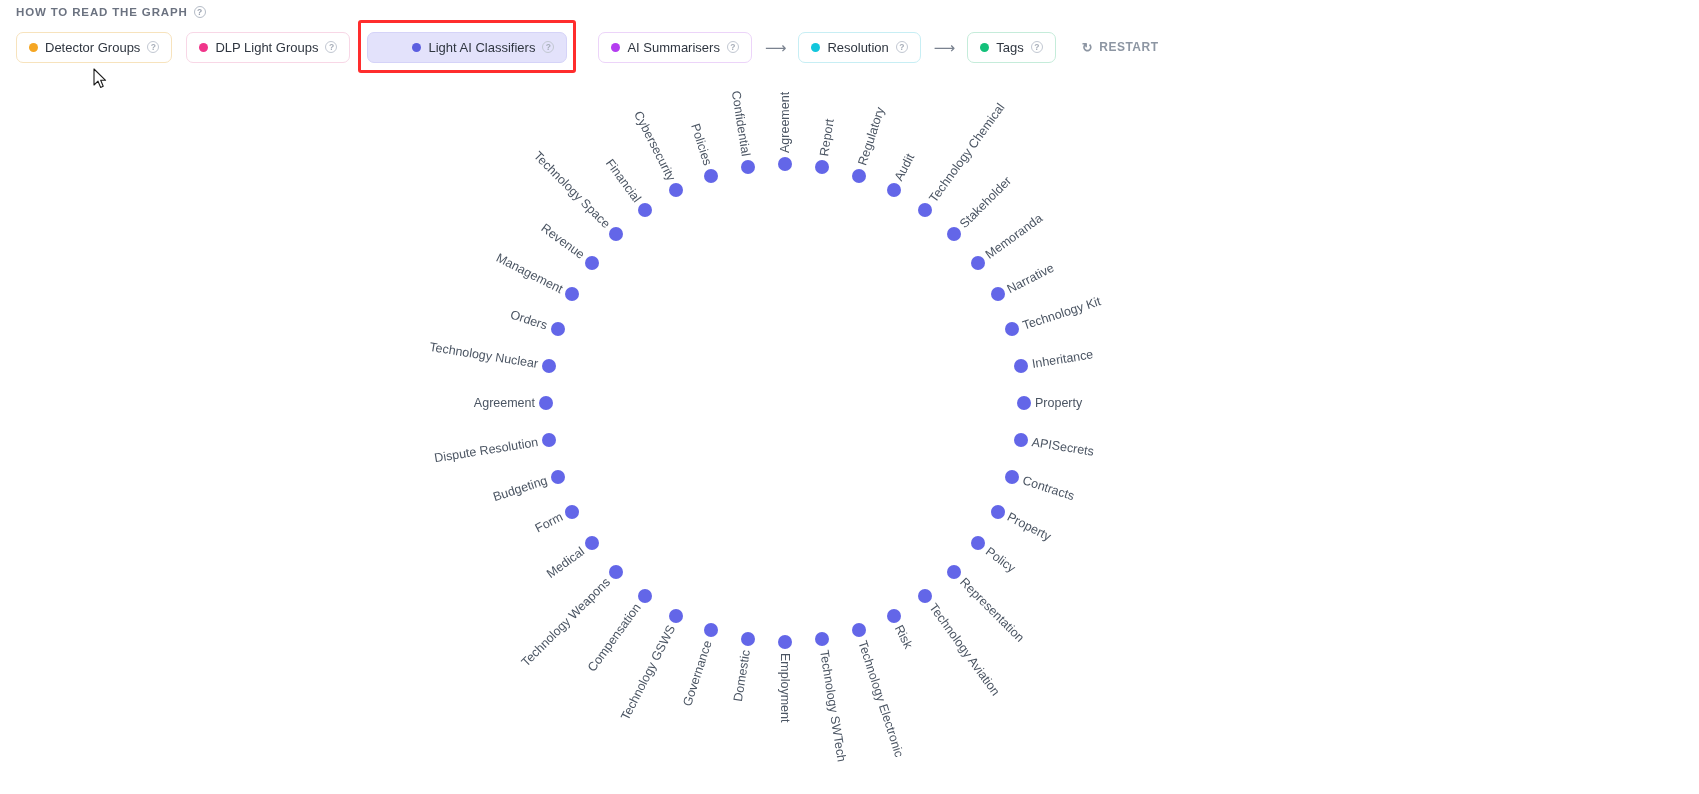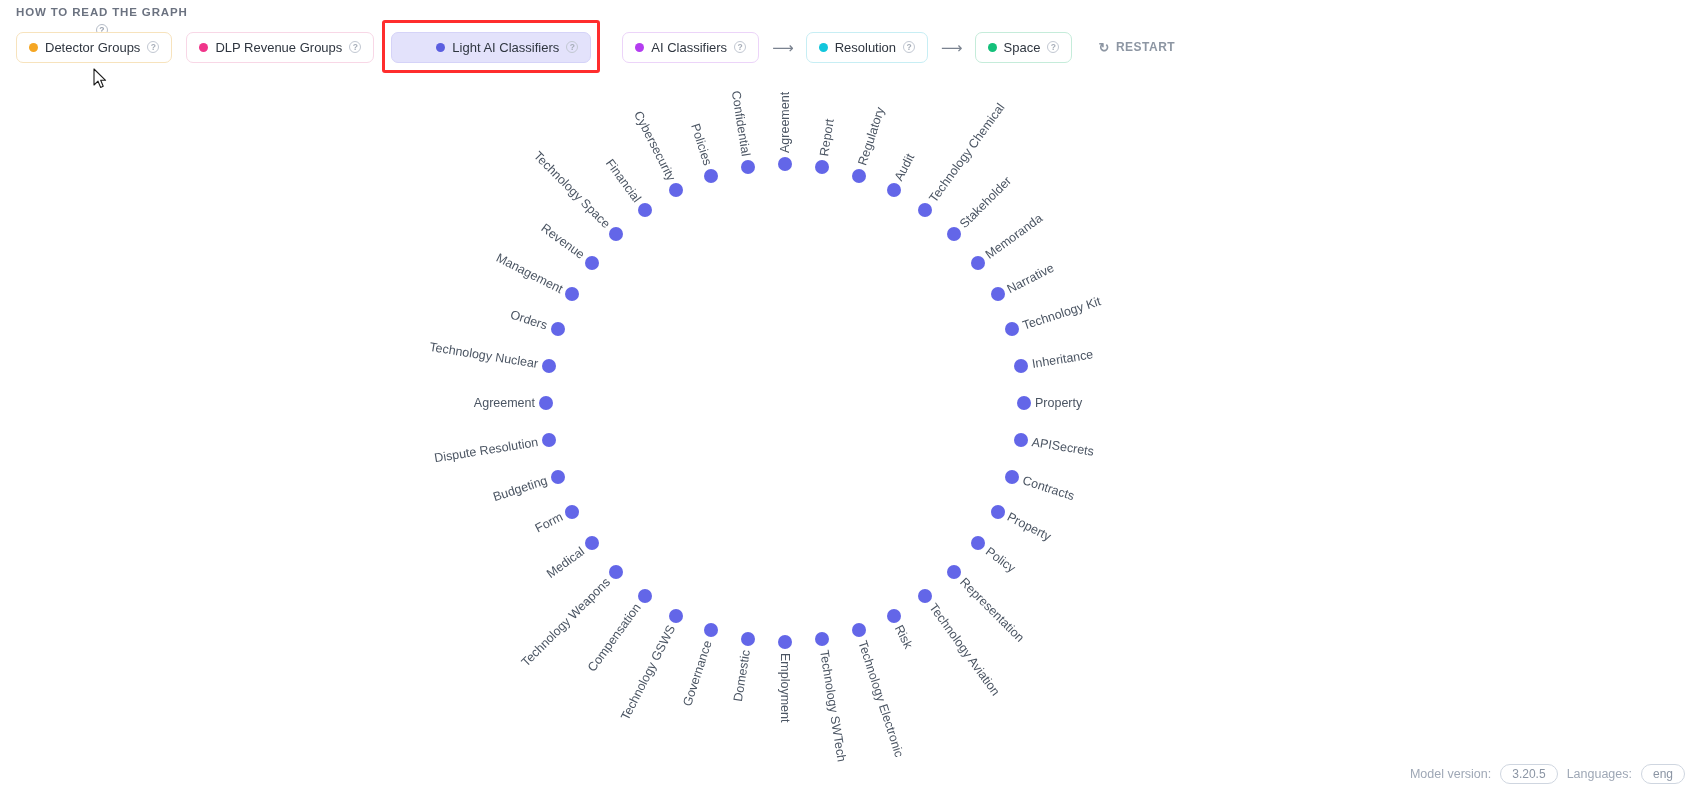--- a/index.html
+++ b/index.html
@@ -13,21 +13,21 @@
   #app {
     position: relative;
     width: 1699px; height: 794px;
     background: #ffffff;
   }
 
   
   .hdr-title-row {
     position: absolute;
     left: 16px; top: 6px;
-    display: flex; align-items: center; gap: 6px; flex-direction: column;
+    display: flex; align-items: center; gap: 6px;
   }
   .hdr-title {
     font-size: 11.5px;
     letter-spacing: .85px;
     font-weight: 700;
     color: #6b7280;
     text-transform: uppercase;
   }
   .q-mark {
     display: inline-flex; align-items: center; justify-content: center;
@@ -155,52 +155,52 @@
       <span class="chip-wrap">
         <span class="chip" style="border-color: rgb(247, 227, 189);">
           <span class="dot" style="background: rgb(245, 166, 35);"></span>
           <span>Detector Groups</span>
           <span class="q-mark">?</span>
         </span>
       </span>
       <span class="chip-wrap">
         <span class="chip" style="border-color: rgb(248, 215, 230);">
           <span class="dot" style="background: rgb(240, 53, 138);"></span>
-          <span>DLP Revenue Groups</span>
+          <span>DLP Light Groups</span>
           <span class="q-mark">?</span>
         </span>
       </span>
       <span class="chip-wrap boxed">
         <span class="chip selected">
           <span class="dot" style="background: rgb(91, 94, 224);"></span>
           <span>Light AI Classifiers</span>
           <span class="q-mark">?</span>
         </span>
         <span class="highlight-box" style="border-color: rgb(255, 45, 45);"></span>
       </span>
       <span class="chip-wrap">
         <span class="chip" style="border-color: rgb(236, 212, 249);">
           <span class="dot" style="background: rgb(180, 61, 240);"></span>
-          <span>AI Classifiers</span>
+          <span>AI Summarisers</span>
           <span class="q-mark">?</span>
         </span>
       </span>
       <span class="arrow-sep">⟶</span>
       <span class="chip-wrap">
         <span class="chip" style="border-color: rgb(199, 238, 244);">
           <span class="dot" style="background: rgb(18, 198, 220);"></span>
           <span>Resolution</span>
           <span class="q-mark">?</span>
         </span>
       </span>
       <span class="arrow-sep">⟶</span>
       <span class="chip-wrap">
         <span class="chip" style="border-color: rgb(197, 236, 218);">
           <span class="dot" style="background: rgb(19, 192, 122);"></span>
-          <span>Space</span>
+          <span>Tags</span>
           <span class="q-mark">?</span>
         </span>
       </span>
       <span class="restart">
         <span class="refresh-ic">↻</span>
         <span>RESTART</span>
       </span>
     </div>
 
   <div id="graph">
@@ -279,24 +279,18 @@
       <div class="node-dot" title="Financial" style="left: 644.519px; top: 139.645px; background: rgb(99, 102, 232);"></div>
       <div class="node-label flip" style="color: rgb(75, 85, 99); left: 638.054px; top: 130.746px; transform: translate(-100%, -50%) rotate(414deg); transform-origin: 100% 50%;">Financial</div>
       <div class="node-dot" title="Cybersecurity" style="left: 676.496px; top: 120.049px; background: rgb(99, 102, 232);"></div>
       <div class="node-label flip" style="color: rgb(75, 85, 99); left: 671.502px; top: 110.248px; transform: translate(-100%, -50%) rotate(423deg); transform-origin: 100% 50%;">Cybersecurity</div>
       <div class="node-dot" title="Policies" style="left: 711.145px; top: 105.697px; background: rgb(99, 102, 232);"></div>
       <div class="node-label flip" style="color: rgb(75, 85, 99); left: 707.746px; top: 95.2359px; transform: translate(-100%, -50%) rotate(432deg); transform-origin: 100% 50%;">Policies</div>
       <div class="node-dot" title="Confidential" style="left: 747.612px; top: 96.9425px; background: rgb(99, 102, 232);"></div>
       <div class="node-label flip" style="color: rgb(75, 85, 99); left: 745.891px; top: 86.0779px; transform: translate(-100%, -50%) rotate(441deg); transform-origin: 100% 50%;">Confidential</div>
     </div>
 
-  <div class="footer">
-    <span>Model version:</span>
-    <span class="pill">3.20.5</span>
-    <span>Languages:</span>
-    <span class="pill">eng</span>
-  </div>
 
   <svg class="cursor" viewBox="0 0 15 21">
     <path d="M1 1 L1 17 L5 13.2 L7.6 19.4 L10.2 18.3 L7.7 12.3 L12.6 12.3 Z" fill="#ffffff" stroke="#1a1a1a" stroke-width="1.1" stroke-linejoin="round"></path>
   </svg>
 
 </div>
 
 </body></html>

